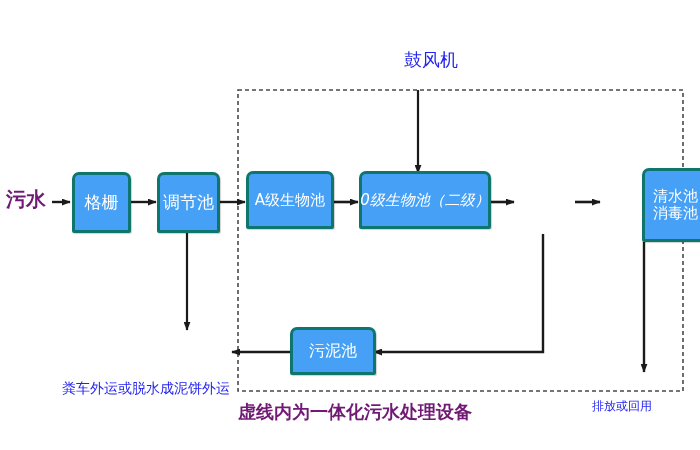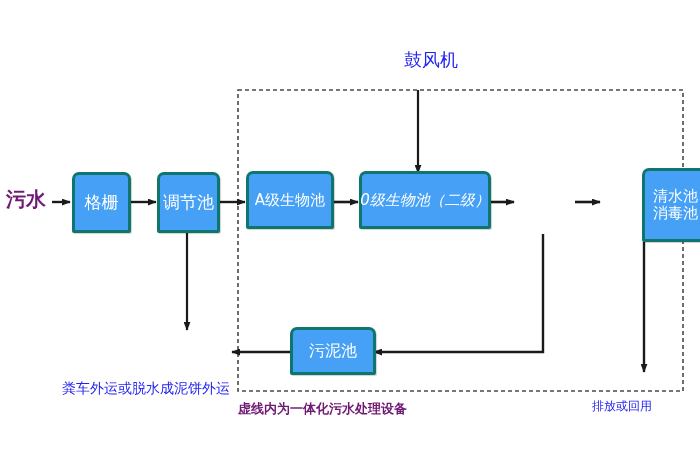--- a/index.html
+++ b/index.html
@@ -105,17 +105,17 @@
   <div class="node" style="left:290px; top:327px; width:86px; height:48px; font-size:16px;">
     <span>污泥池</span>
   </div>
 
   <div class="lbl lbl-black" style="left:6px; top:188px; font-size:20px;">污水</div>
 
   <div class="lbl lbl-blue" style="left:388px; top:50px; font-size:18px;margin-left:16px;">鼓风机</div>
 
   <div class="lbl lbl-blue" style="left:62px; top:341px; font-size:14px;margin-top:40px;">粪车外运或脱水成泥饼外运</div>
 
-  <div class="lbl lbl-black" style="left:238px; top:402px; font-size:13px;">虚线内为一体化污水处理设备</div>
+  <div class="lbl lbl-black" style="left:238px; top:402px; font-size:18px;">虚线内为一体化污水处理设备</div>
 
   <div class="lbl lbl-blue" style="left:592px; top:400px; font-size:12px;">排放或回用</div>
 
 </div>
 
 </body></html>

